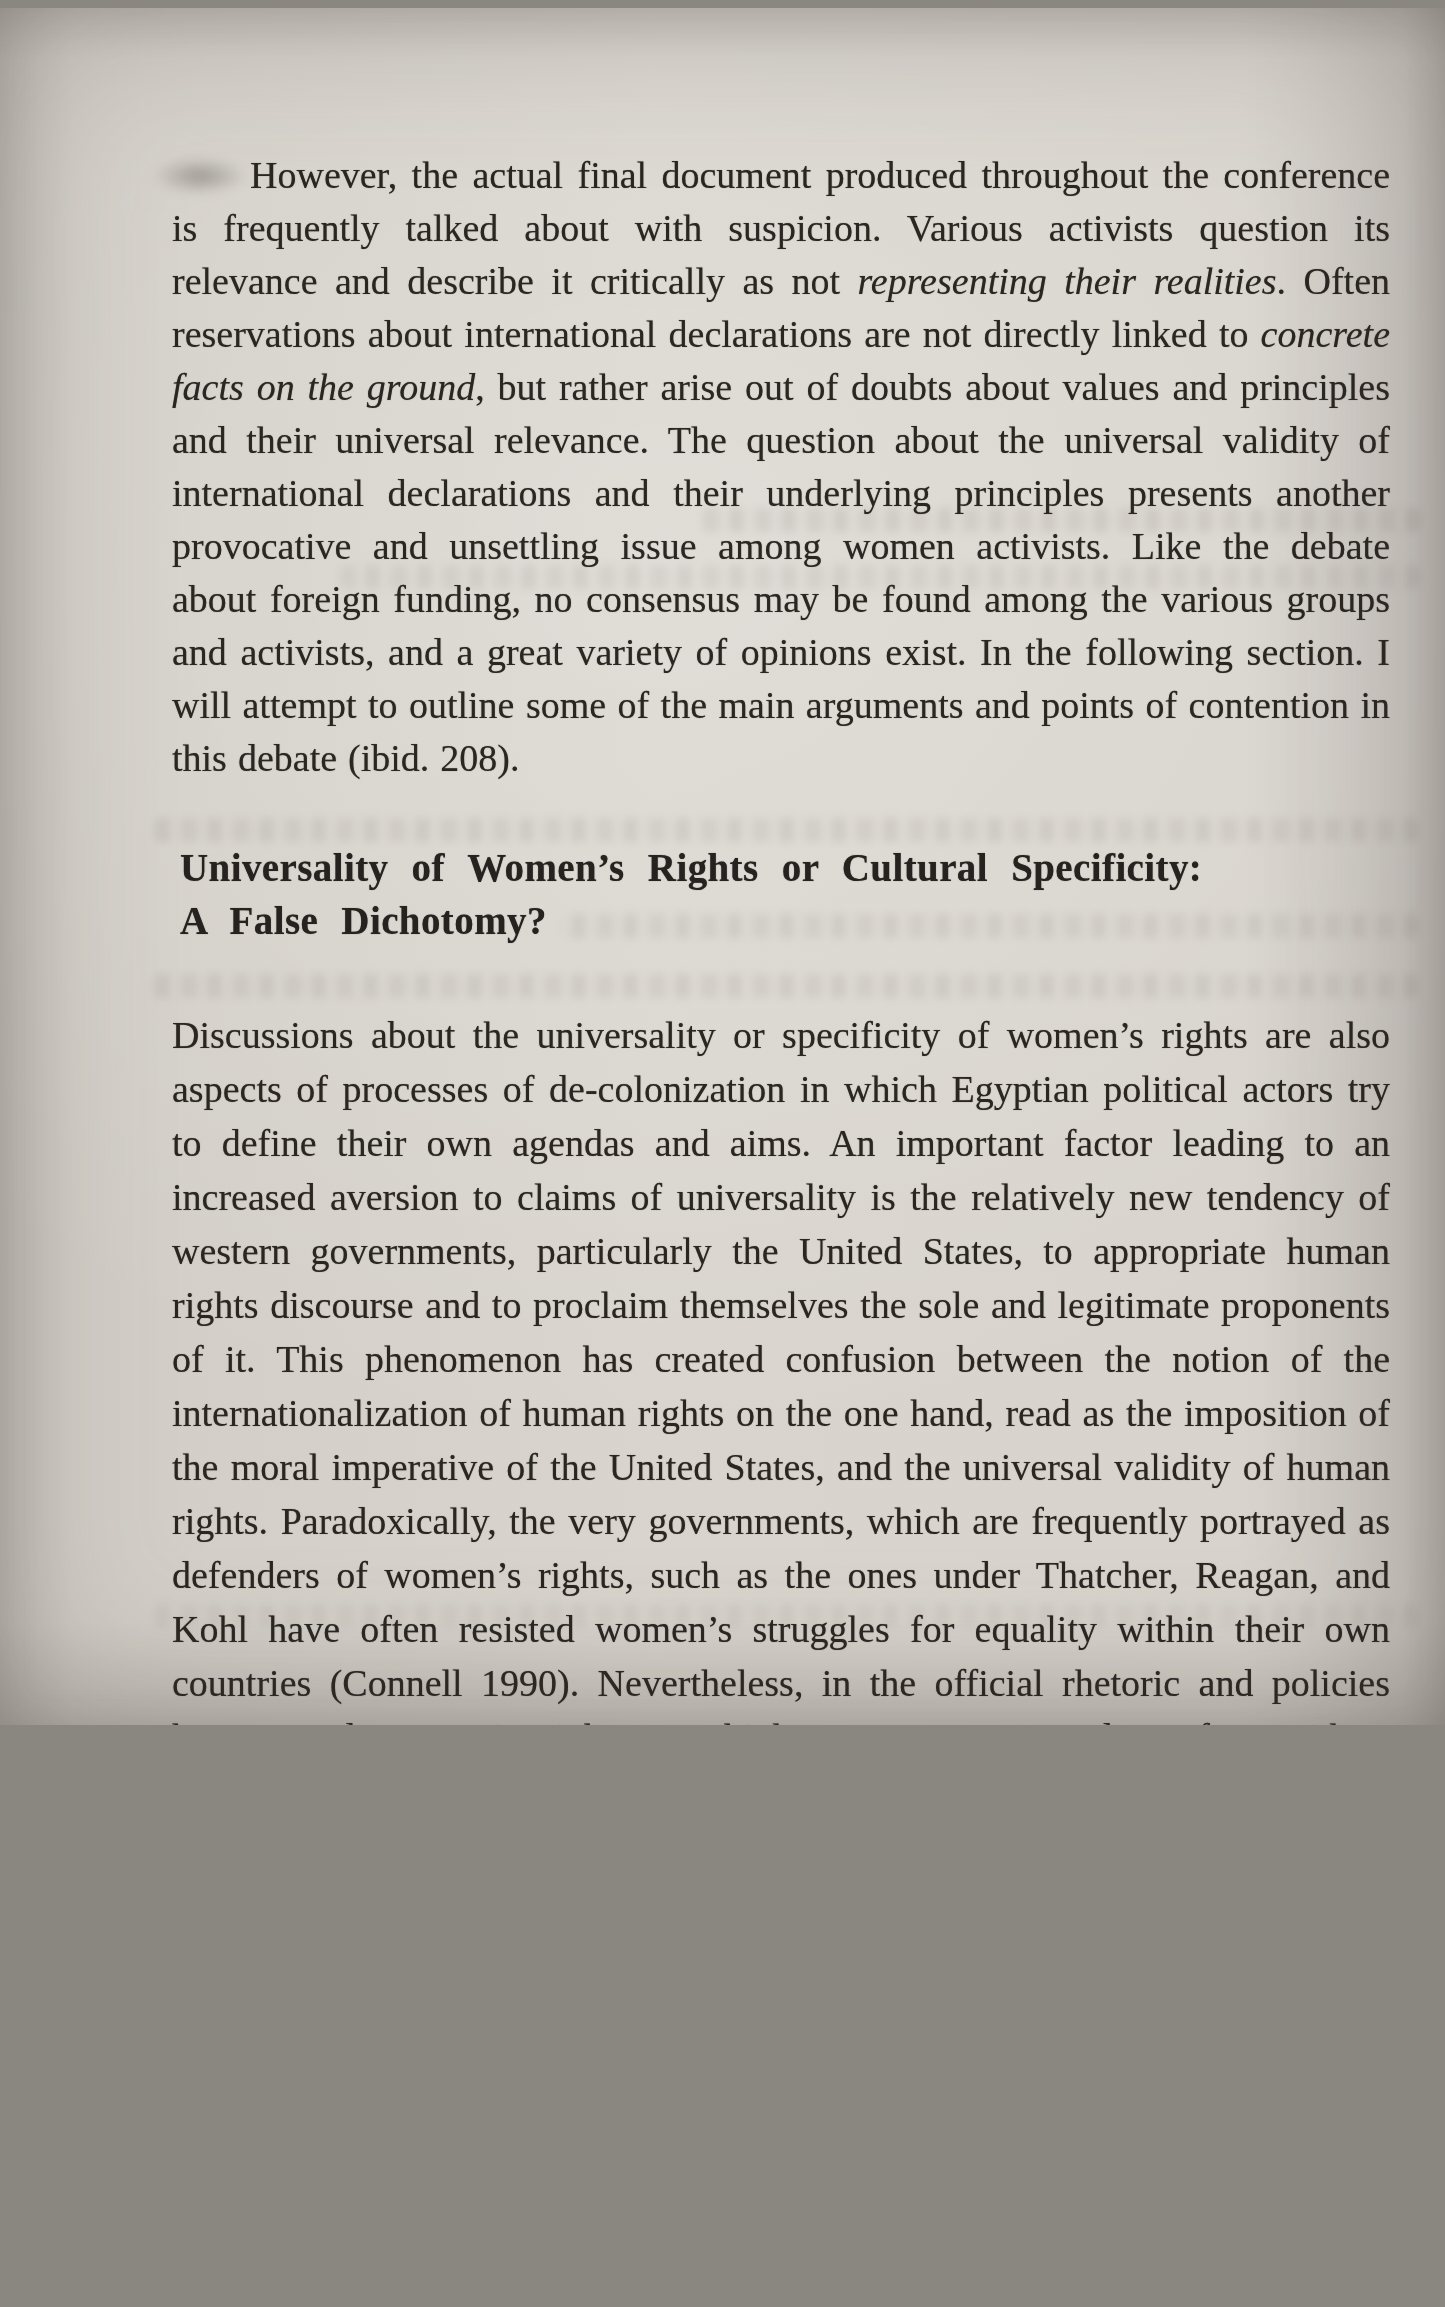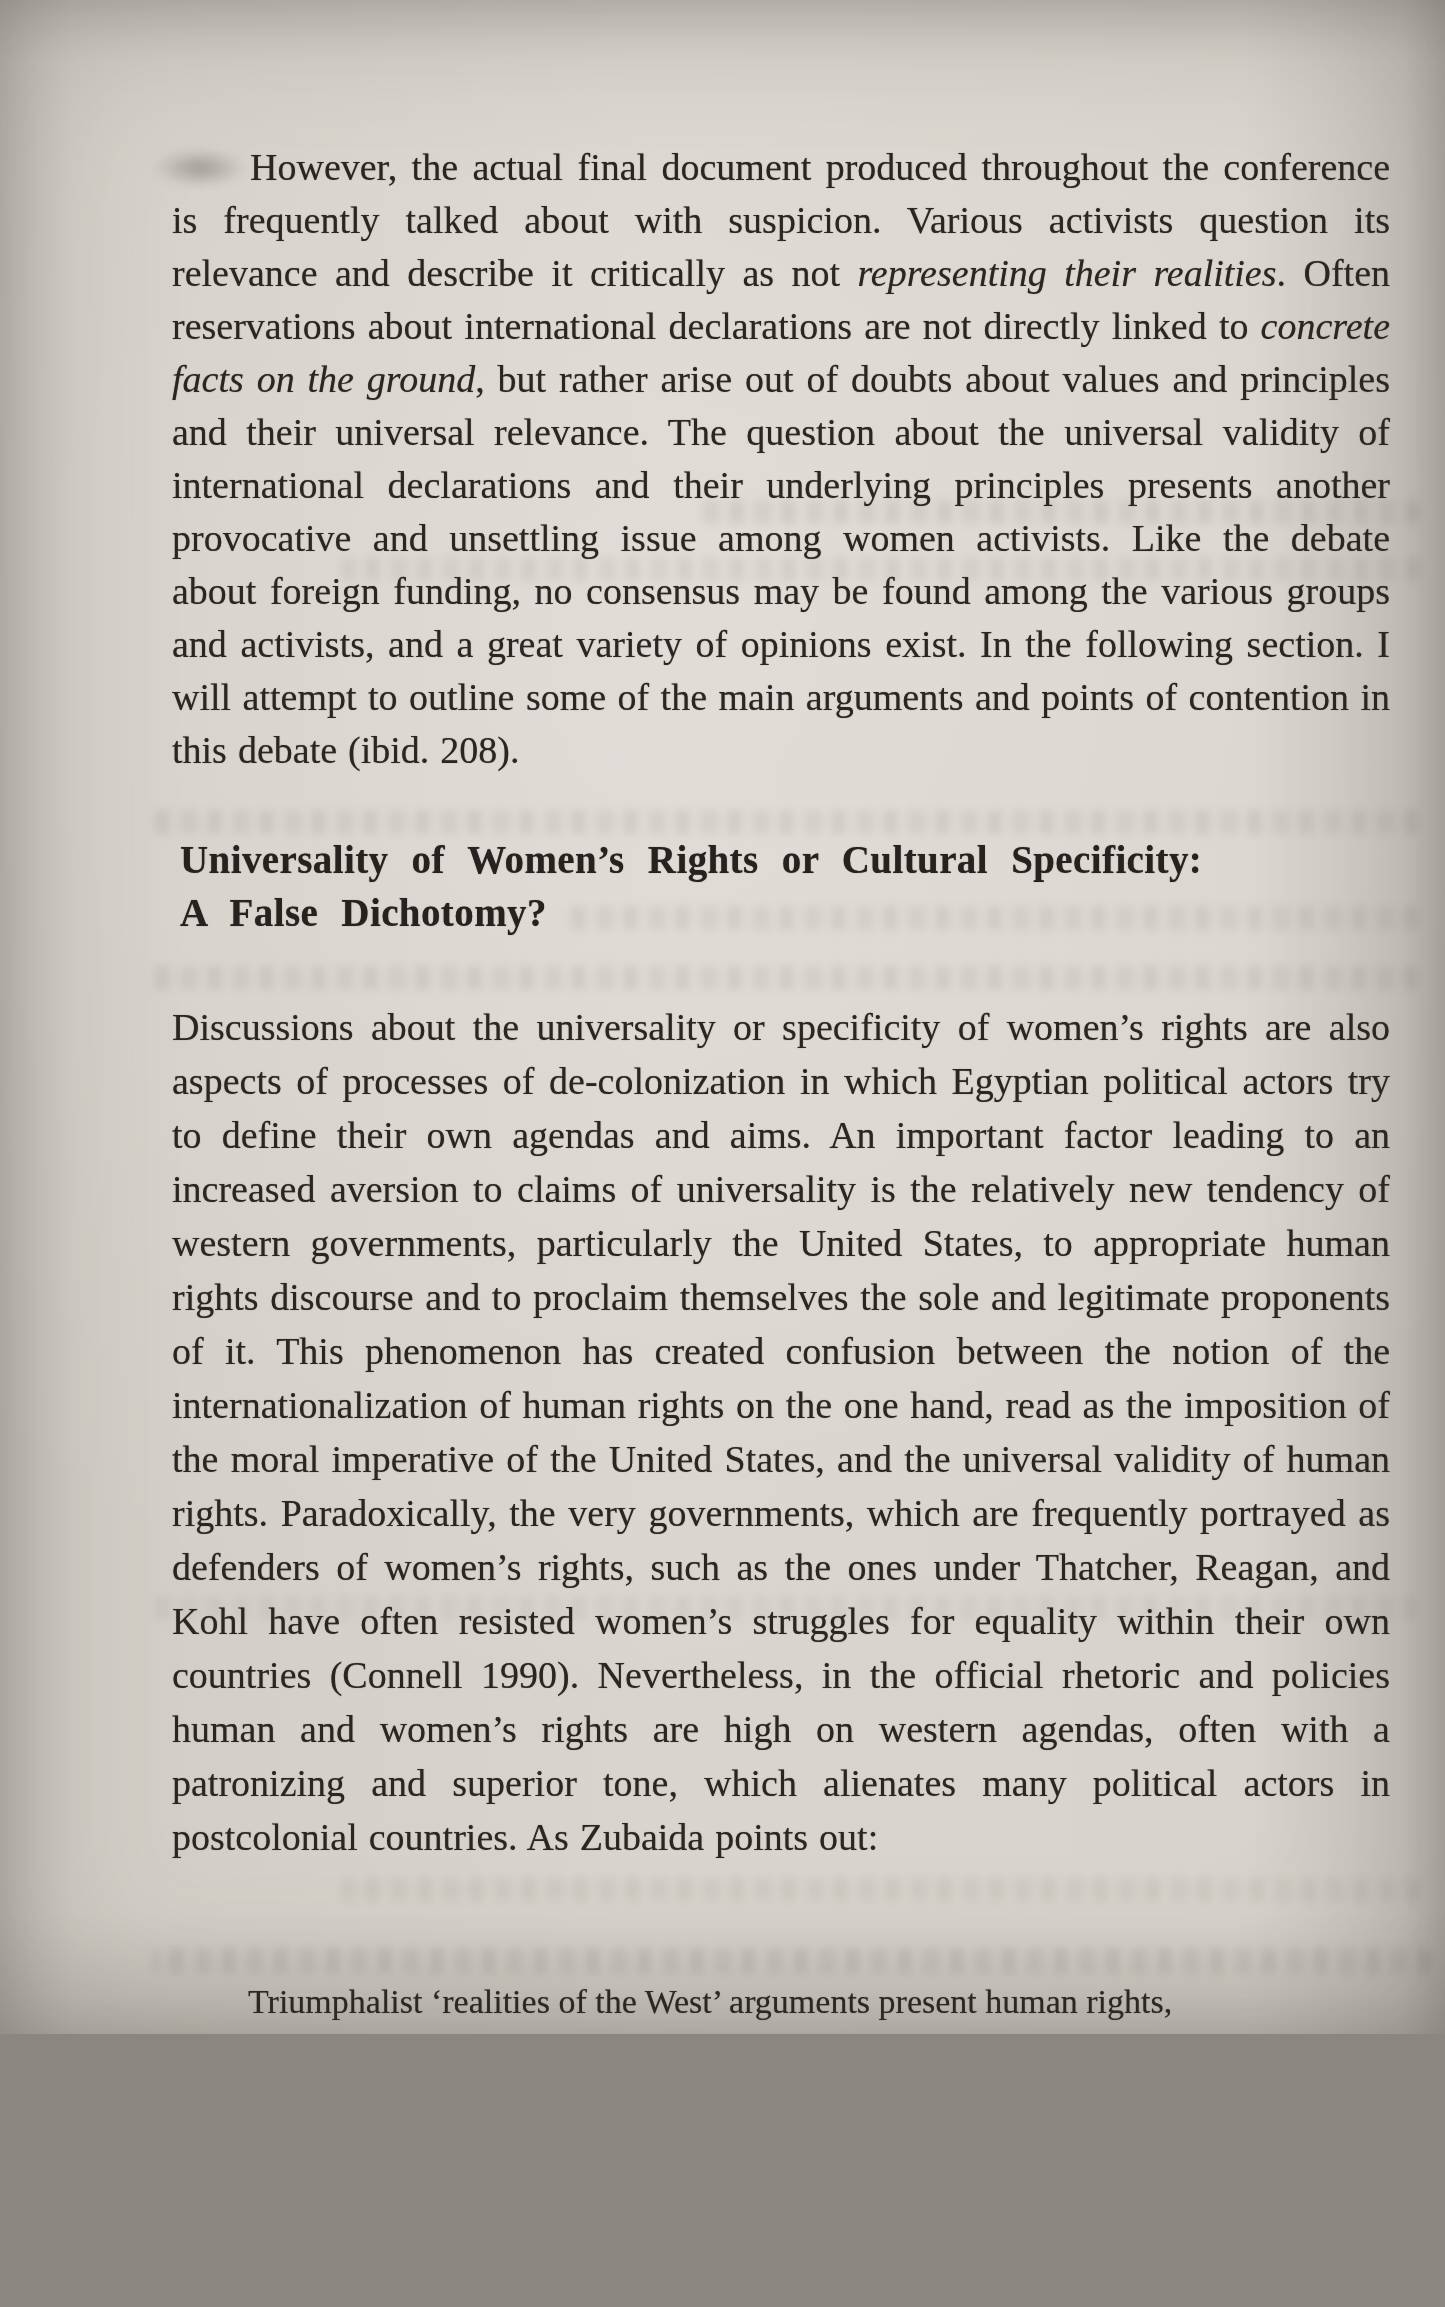--- a/index.html
+++ b/index.html
@@ -1,19 +1,19 @@
 <!DOCTYPE html>
 <html><head>
 <meta charset="utf-8">
 <style>
   html,body{margin:0;padding:0;background:#8a8680;}
   .page{
     position:relative;
-    width:1445px;height:2034px;
-    margin:0 auto;
+    width:1445px;height:1717px;
+    margin:8px auto;
     overflow:hidden;
     font-family:"Liberation Serif","DejaVu Serif",serif;
     color:var(--ink,#2a2622);
     background:
       radial-gradient(115% 85% at 46% 32%, rgba(255,255,255,0.20), rgba(255,255,255,0) 62%),
       linear-gradient(180deg, rgba(60,55,50,0.10) 0%, rgba(60,55,50,0) 3%, rgba(60,55,50,0) 94%, rgba(60,55,50,0.12) 100%),
       linear-gradient(90deg, #c3bfb9 0%, #d2cec7 5%, #d9d5ce 45%, #d8d4cd 86%, #c8c4be 97%, #b9b5af 100%);
   }
   .page::after{ 
     content:"";position:absolute;inset:0;pointer-events:none;

